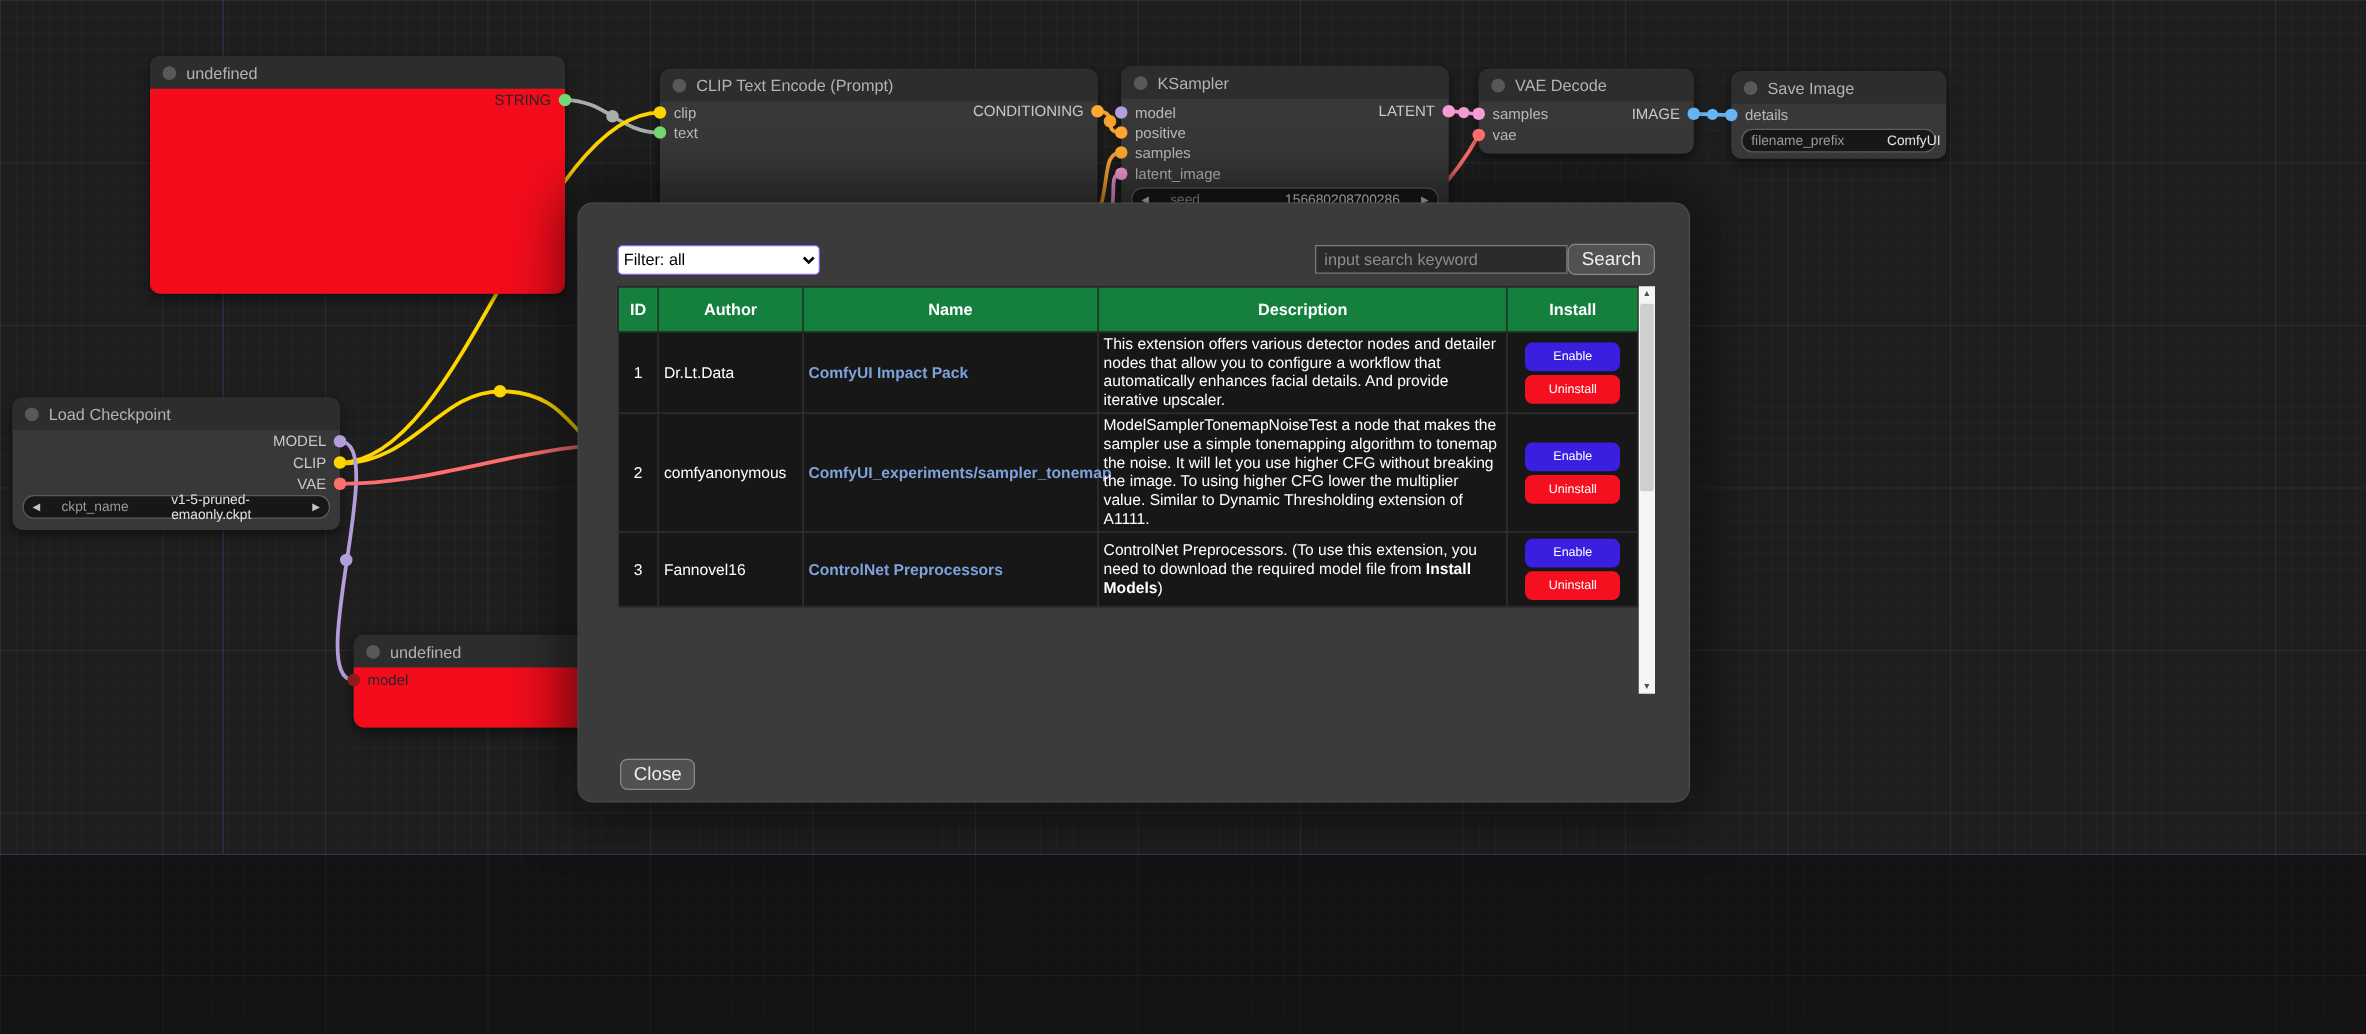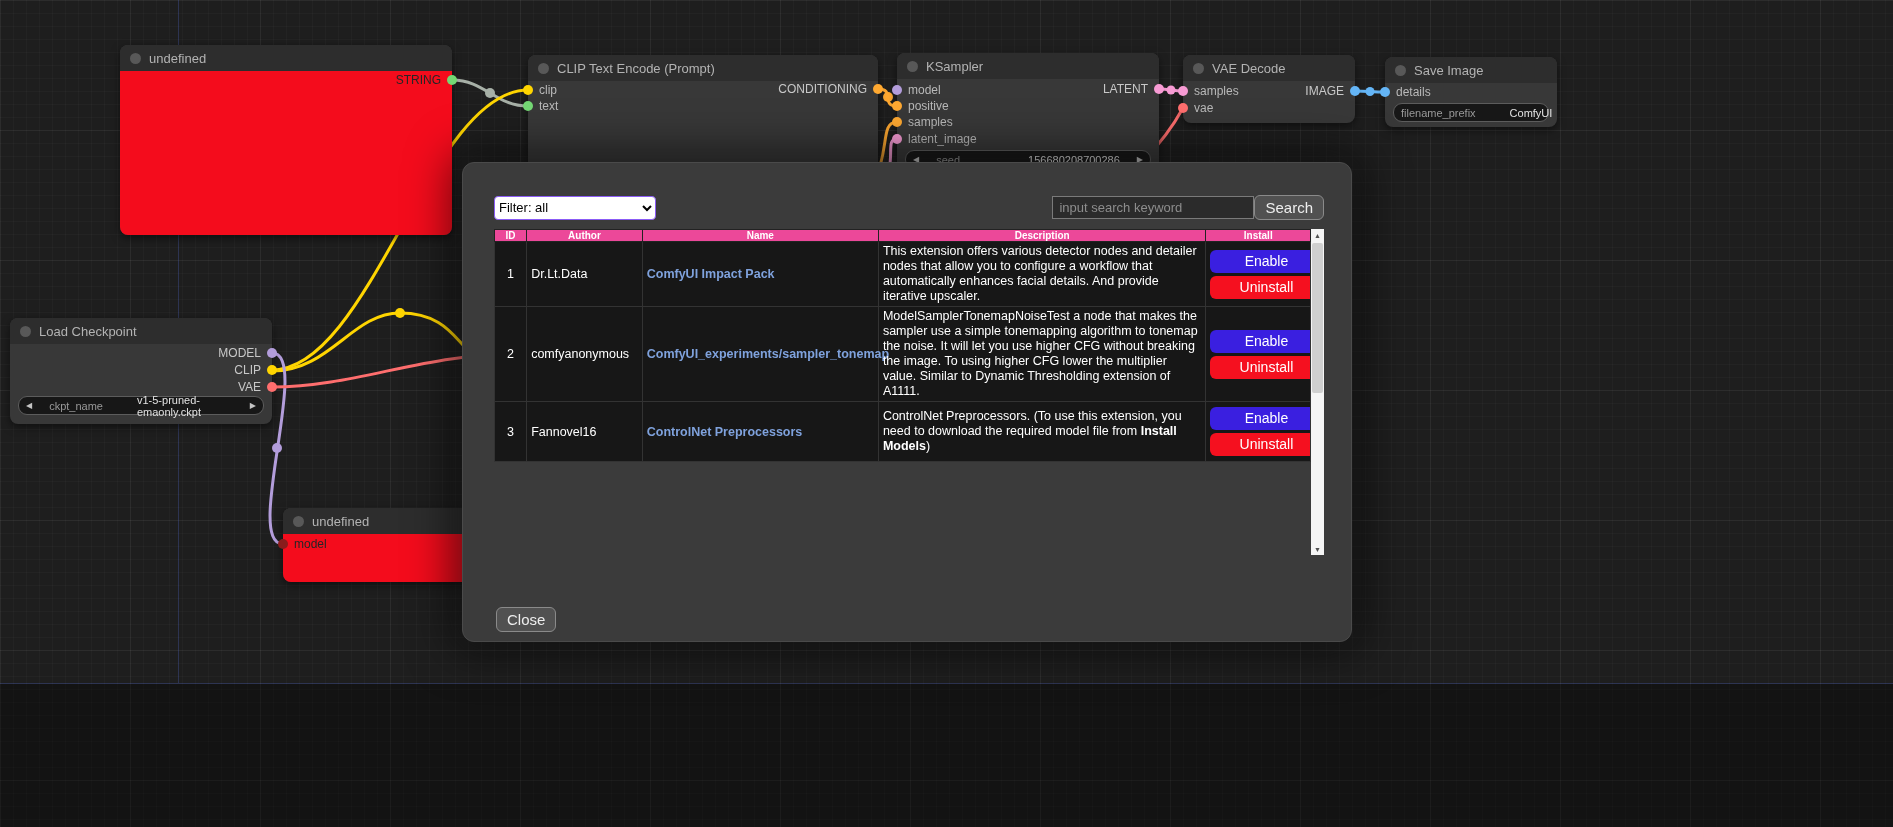--- a/index.html
+++ b/index.html
@@ -62,32 +62,32 @@
         border:1px solid #8b5cf6;border-radius:4px;font-family:"Liberation Sans",sans-serif;}
   .search-group{display:flex;align-items:center;}
   .search-input{width:188px;height:21px;background:#2b2b2b;border:1px solid #7a7a7a;
         color:#ccc;font-size:13px;padding:0 6px;font-family:"Liberation Sans",sans-serif;}
   .search-input::placeholder{color:#8d8d8d;}
   .btn-gray{background:#515151;border:1px solid #8a8a8a;border-radius:6px;color:#eee;
         font-size:15px;padding:3px 10px;font-family:"Liberation Sans",sans-serif;cursor:pointer;}
 
   .table-wrap{position:relative;margin:0 27px 0 31px;height:326px;}
   table.ext{border-collapse:collapse;table-layout:fixed;width:817px;position:absolute;left:0;top:0;}
-  table.ext th{background:#ec4899;color:#fff;font-size:10px;font-weight:bold;
-        padding:0 4px;border:1px solid #222;text-align:center;}
+  table.ext th{background:#15803d;color:#fff;font-size:13px;font-weight:bold;
+        padding:10px 4px;border:1px solid #222;text-align:center;}
   table.ext td{background:#171717;border:1px solid #333;color:#fff;font-size:12.5px;
         padding:2px 4px;vertical-align:middle;}
   td.c-id{text-align:center;}
   td.c-author{padding-left:7px;}
   td.c-name{padding-left:7px;}
   td.c-name a{color:#7fa2dd;font-weight:bold;text-decoration:none;}
   td.c-desc{vertical-align:top;line-height:15px;}
   td.c-install{text-align:center;}
-  .btn-enable,.btn-uninstall{display:block;width:112px;height:23px;margin:3px auto;
-        border:none;border-radius:6px;color:#fff;font-size:14px;line-height:21px;
+  .btn-enable,.btn-uninstall{display:block;width:76px;height:23px;margin:3px auto;
+        border:none;border-radius:6px;color:#fff;font-size:10px;line-height:21px;
         font-family:"Liberation Sans",sans-serif;cursor:pointer;}
   .btn-enable{background:#3a1fe0;}
   .btn-uninstall{background:#f5101f;}
 
   .vscroll{position:absolute;top:0;right:0;width:13px;height:326px;background:#f5f5f5;
         display:flex;flex-direction:column;align-items:center;justify-content:space-between;}
   .scroll-arrow{font-size:7px;color:#505050;height:12px;line-height:13px;}
   .scroll-thumb{position:absolute;top:14px;left:1px;width:11px;height:150px;background:#cfcfcf;border-radius:2px;}
 
   .close-btn{margin:52px 0 0 33px;}

